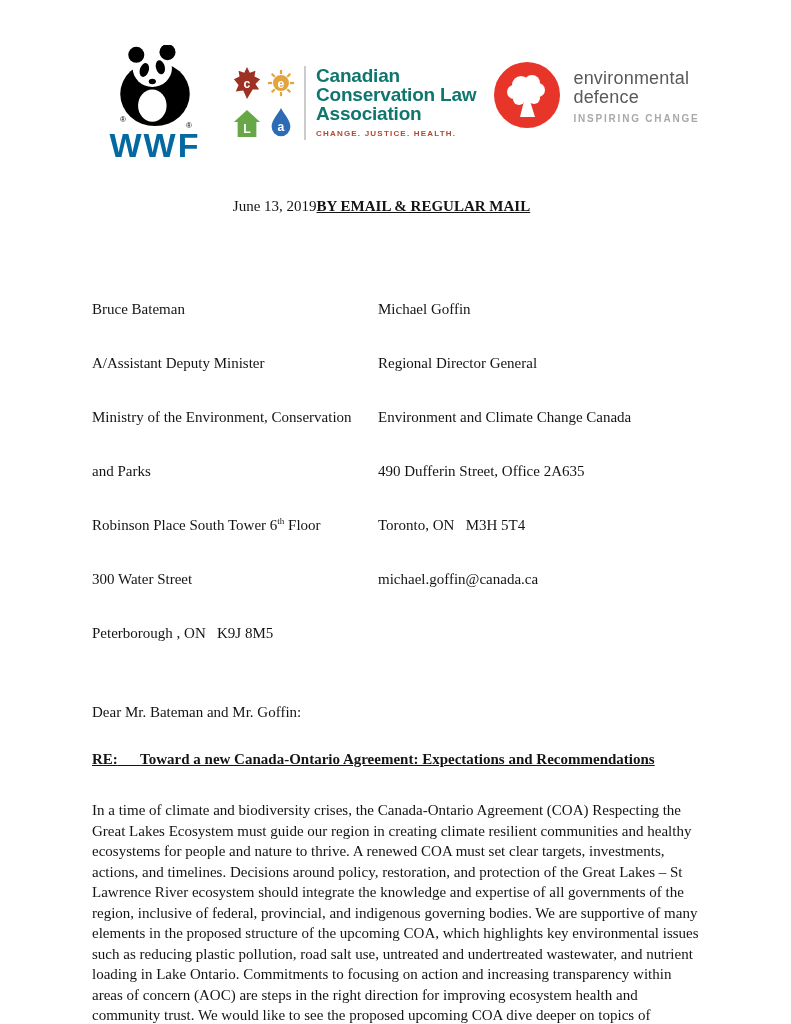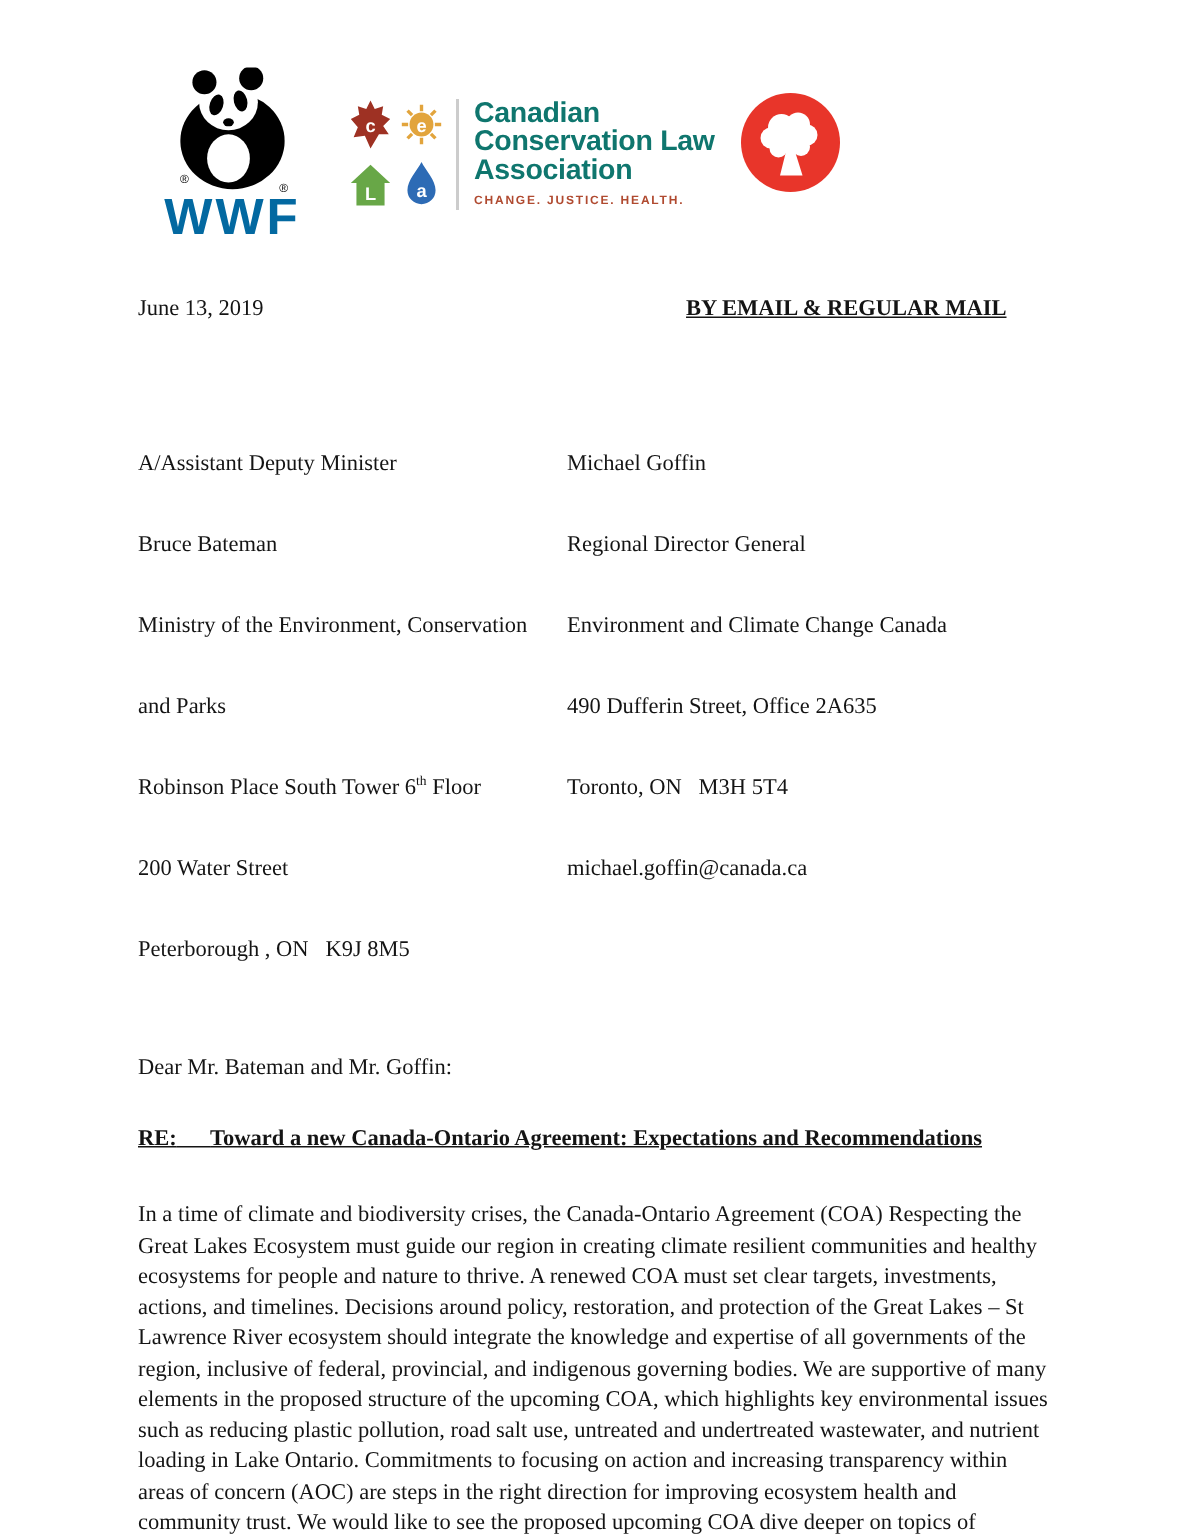--- a/index.html
+++ b/index.html
@@ -35,21 +35,21 @@
     margin-top:6px; font-family:"Liberation Sans",sans-serif; font-weight:bold;
     font-size:8px; letter-spacing:1.2px; color:#b04a30;
   }
   .ed-logo { display:flex; margin-left:18px; margin-top:17px; align-items:flex-start; flex:none; }
   .ed-logo svg { display:block; flex:none; }
   .ed-text { margin-left:13px; margin-top:7px; font-family:"Liberation Sans",sans-serif; }
   .ed-name { font-size:18px; line-height:19px; color:#58595b; letter-spacing:0.2px; }
   .ed-tag { margin-top:6px; font-size:10px; font-weight:bold; letter-spacing:1.8px; color:#a7a9ac; }
 
   
-  .date-row { margin:38px 92px 0 92px; display:flex; justify-content:space-between; padding-right:28px; }
+  .date-row { margin:38px 92px 0 92px; display:flex; justify-content:center; padding-right:28px; }
   .delivery { font-weight:bold; text-decoration:underline; }
   .addresses { margin:49px 92px 0 92px; display:flex; }
   .addr { line-height:18px; white-space:pre-wrap; }
   .addr-left { width:286px; flex:none; }
   .addr-right { flex:1; }
   .addr sup { vertical-align:super; font-size:9px; line-height:0; }
   .salutation { margin:26px 92px 0 92px; }
   .subject { margin:30px 92px 0 92px; }
   .subject .u { font-weight:bold; text-decoration:underline; }
   .subject .sp { white-space:pre; }
@@ -123,36 +123,41 @@
           <circle cx="27" cy="23" r="9"></circle>
             <circle cx="38" cy="21" r="8"></circle>
           <circle cx="20" cy="30" r="7"></circle>
             <circle cx="44" cy="28" r="7"></circle>
           <circle cx="32" cy="30" r="10"></circle>
             <circle cx="25" cy="37" r="6"></circle>
           <circle cx="40" cy="36" r="6"></circle>
           <path d="M30 39 L36 39 L41 55 L26 55 Z"></path>
         </g>
       </svg>
+      <div class="ed-text">
+        <div class="ed-name">environmental</div>
+        <div class="ed-name">defence</div>
+        <div class="ed-tag">INSPIRING CHANGE</div>
+      </div>
     </div>
   </header>
 
   <div class="date-row">
     <span>June 13, 2019</span>
     <span class="delivery">BY EMAIL &amp; REGULAR MAIL</span>
   </div>
 
   <div class="addresses">
     <div class="addr addr-left">
+      <div>Bruce Bateman</div>
       <div>A/Assistant Deputy Minister</div>
-      <div>Bruce Bateman</div>
       <div>Ministry of the Environment, Conservation</div>
       <div>and Parks</div>
       <div><span>Robinson Place South Tower 6</span><sup>th</sup><span> Floor</span></div>
-      <div>200 Water Street</div>
+      <div>300 Water Street</div>
       <div>Peterborough , ON   K9J 8M5</div>
     </div>
     <div class="addr addr-right">
       <div>Michael Goffin</div>
       <div>Regional Director General</div>
       <div>Environment and Climate Change Canada</div>
       <div>490 Dufferin Street, Office 2A635</div>
       <div>Toronto, ON   M3H 5T4</div>
       <div>michael.goffin@canada.ca</div>
     </div>

